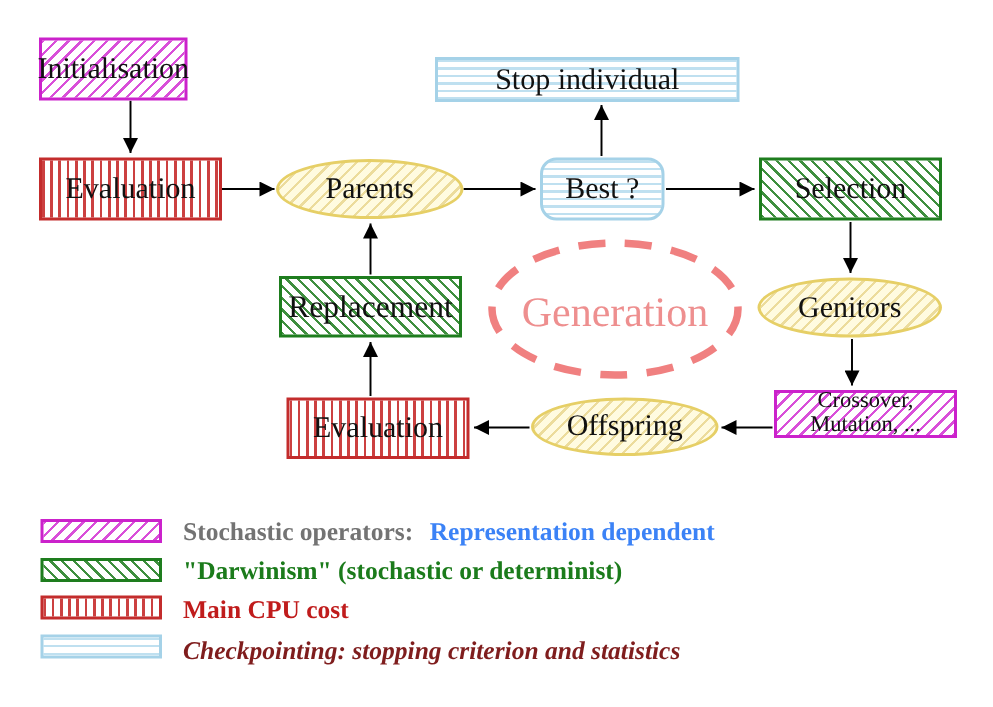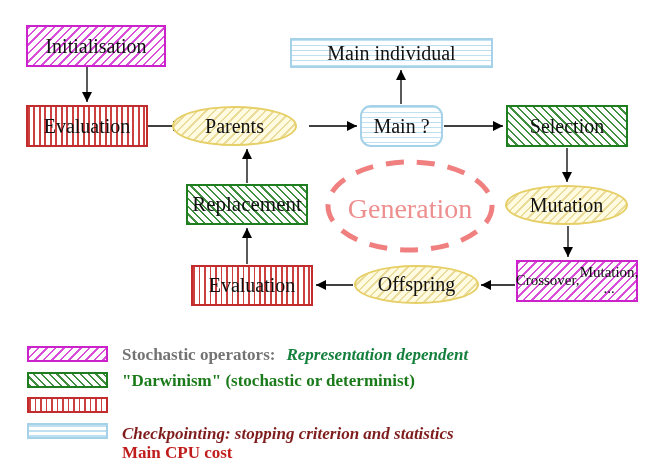--- a/index.html
+++ b/index.html
@@ -41,23 +41,23 @@
   }
   .rounded { border-radius:11px; }
 
   .generation-label {
     position:absolute; left:328px; top:193px; width:164px;
     text-align:center; font-size:28px; color:#ee8f8f;
   }
   .swatch { position:absolute; box-sizing:border-box; width:81px; height:16px; }
   .legend-text { position:absolute; left:122px; font-size:17px; font-weight:bold; white-space:nowrap; }
   .lg-magenta { color:#737373; }
-  .lg-gold    { color:#15803d; margin-left:11px;font-style:italic; }
+  .lg-gold    { color:#3b82f6; margin-left:11px; }
   .lg-green   { color:#1b7b1b; }
-  .lg-red     { color:#c01c1c;margin-top:46px; }
+  .lg-red     { color:#c01c1c; }
   .lg-cyan    { color:#7f1d1d;font-style:italic; }
 </style>
 </head>
 <body>
 
 <div id="stage">
 
   <svg id="wires" viewBox="0 0 662 471" xmlns="http://www.w3.org/2000/svg">
     <defs>
       <marker id="arr" viewBox="0 0 10 10" refX="10" refY="5" markerWidth="12" markerHeight="10" markerUnits="userSpaceOnUse" orient="auto">
@@ -73,35 +73,35 @@
       <line x1="444" y1="126" x2="503" y2="126" marker-end="url(#arr)"></line>
       <line x1="567" y1="148" x2="567" y2="182" marker-end="url(#arr)"></line>
       <line x1="568" y1="226" x2="568" y2="257" marker-end="url(#arr)"></line>
       <line x1="515" y1="285" x2="481" y2="285" marker-end="url(#arr)"></line>
       <line x1="353" y1="285" x2="316" y2="285" marker-end="url(#arr)"></line>
       <line x1="247" y1="264" x2="247" y2="228" marker-end="url(#arr)"></line>
       <line x1="247" y1="183" x2="247" y2="149" marker-end="url(#arr)"></line>
     </g>
   </svg>
 
-  <div class="node hatch-magenta" style="left:26px; top:25px; width:140px; height:42px;">Initialisation</div>
+  <div class="node hatch-magenta" style="left:26px; top:25px; width:99px; height:42px;">Initialisation</div>
 
   <div class="node stripe-red" style="left:26px; top:105px; width:122px; height:42px;">Evaluation</div>
 
-  <div class="node ellipse-yellow" style="left:172px; top:106px; width:125px; height:40px;">Parents</div>
+  <div class="node ellipse-yellow" style="left:184px; top:106px; width:125px; height:40px;">Parents</div>
 
-  <div class="node stripe-cyan" style="left:290px; top:38px; width:203px; height:30px;">Main individual</div>
+  <div class="node stripe-cyan" style="left:290px; top:38px; width:203px; height:30px;">Stop individual</div>
 
-  <div class="node stripe-cyan rounded" style="left:360px; top:105px; width:83px; height:42px;">Main ?</div>
+  <div class="node stripe-cyan rounded" style="left:360px; top:105px; width:83px; height:42px;">Best ?</div>
 
   <div class="node hatch-green" style="left:506px; top:105px; width:122px; height:42px;">Selection</div>
 
-  <div class="node ellipse-yellow" style="left:505px; top:185px; width:123px; height:40px;">Mutation</div>
+  <div class="node ellipse-yellow" style="left:505px; top:185px; width:123px; height:40px;">Genitors</div>
 
-  <div class="node hatch-magenta" style="left:516px; top:260px; width:122px; height:42px; font-size:15px; flex-direction:row;">
+  <div class="node hatch-magenta" style="left:516px; top:260px; width:122px; height:32px; font-size:15px; flex-direction:column;">
     <span>Crossover,</span>
     <span>Mutation, ...</span>
   </div>
 
   <div class="node ellipse-yellow" style="left:354px; top:265px; width:125px; height:39px;">Offspring</div>
 
   <div class="node stripe-red" style="left:191px; top:265px; width:122px; height:41px;">Evaluation</div>
 
   <div class="node hatch-green" style="left:186px; top:184px; width:122px; height:41px; font-size:21px;">Replacement</div>
 

